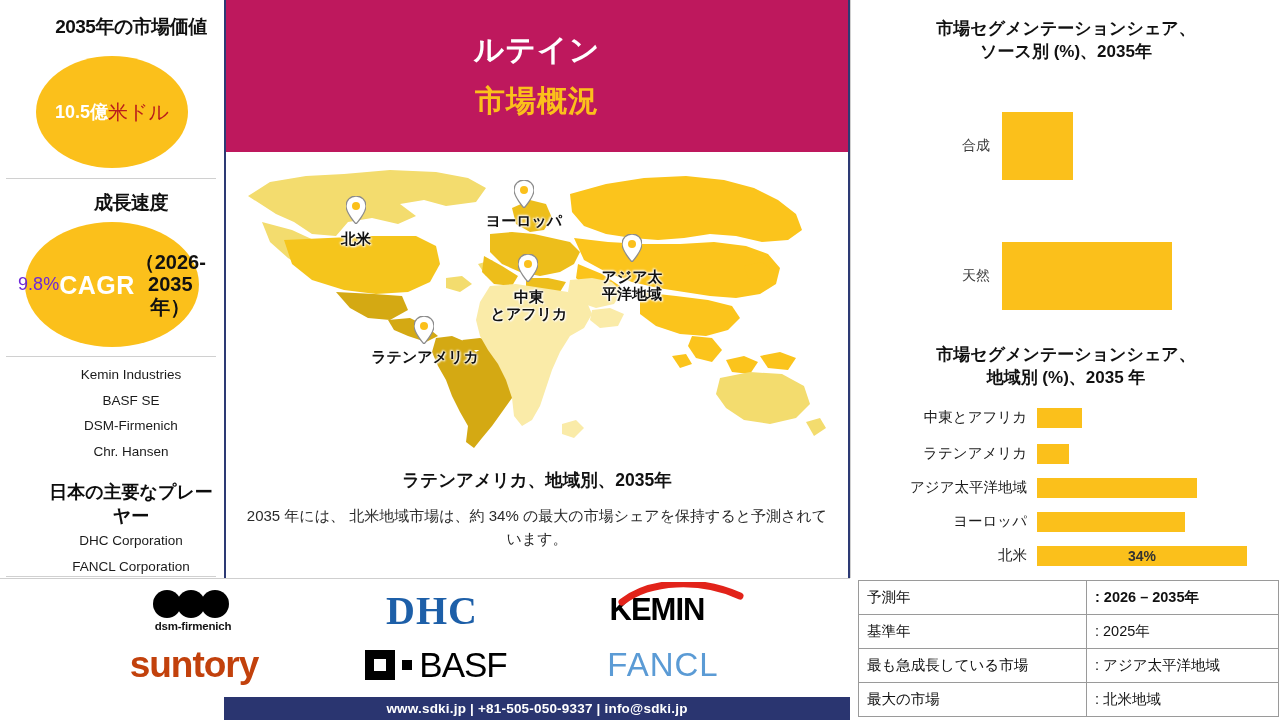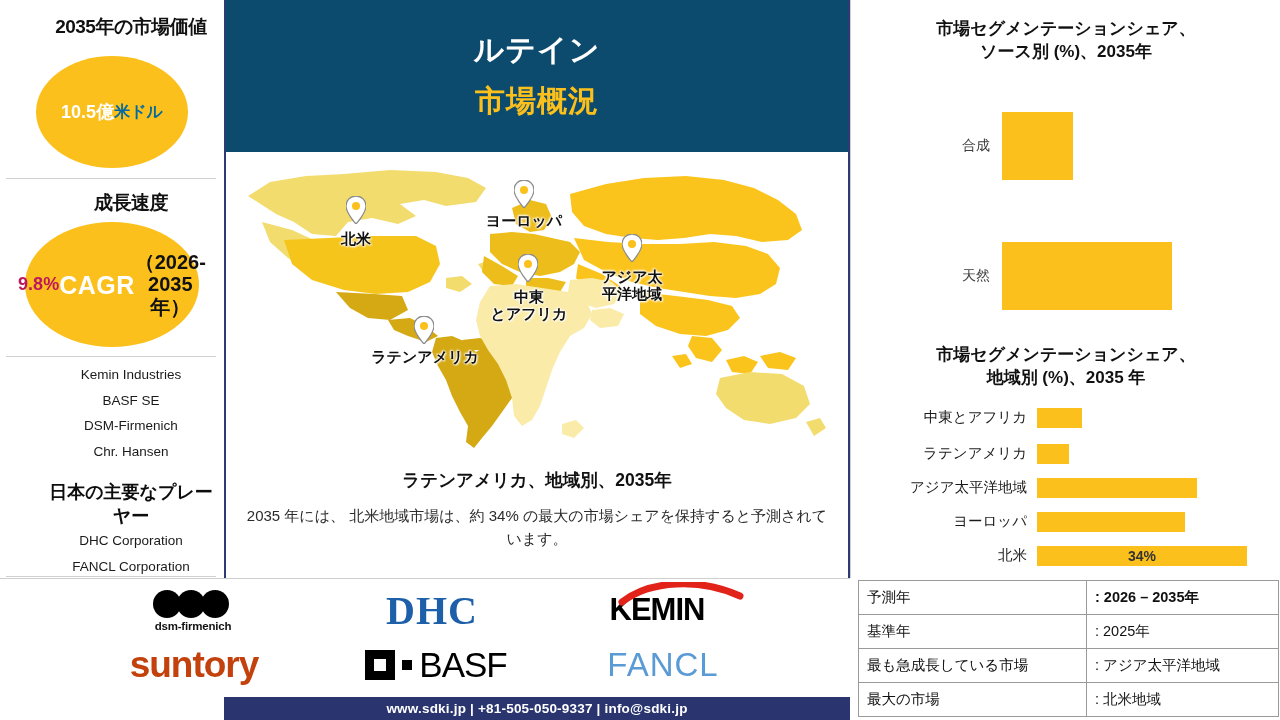--- a/index.html
+++ b/index.html
@@ -24,42 +24,42 @@
   .lbl-head {
     text-align: center; font-weight: bold; color: #111;
     font-size: 19px; letter-spacing: -0.5px;
   }
   .oval {
     position: absolute; background: #FBC01B; border-radius: 50%;
     display: flex; align-items: center;
     justify-content: center; text-align: center; line-height: 1.12;
   }
   .oval .l1 { color: #fff; font-size: 18px; font-weight: 600; }
-  .oval .l2 { color: #0369a1; font-size: 16px; font-weight: 700; }
-  .oval .c1 { color: #be185d; font-size: 18px; font-weight: bold; }
+  .oval .l2 { color: #b91c1c; font-size: 20px; font-weight: 400; }
+  .oval .c1 { color: #6d28d9; font-size: 18px; font-weight: normal; }
   .oval .c2 { color: #fff; font-size: 25px; font-weight: bold; letter-spacing: .5px;}
   .oval .c3 { color: #111; font-size: 20px; font-weight: bold; }
   .player-line {
     text-align: center; font-size: 13.5px; color: #1a1a1a;
     line-height: 1.9; font-family: "Liberation Sans", sans-serif;
   }
   .players-head {
     text-align: center; font-weight: bold; font-size: 18px; color: #0d0d0d;
   }
 
   
   #center-col {
     position: absolute; left: 224px; top: 0; width: 626px; height: 697px;
     border-left: 2px solid #2d3a74; border-right: 2px solid #2d3a74;
     border-bottom: 2px solid #2d3a74;
     background: #fff;
   }
   #title-band {
     position: absolute; left: 0; top: 0; width: 622px; height: 152px;
-    background: #0c4a6e; display: flex; flex-direction: column;
+    background: #be185d; display: flex; flex-direction: column;
     align-items: center; justify-content: center; gap: 10px;
   }
   #title-main { color: #fff; font-size: 30px; font-weight: bold; letter-spacing: 1px; }
   #title-sub  { color: #FBC01B; font-size: 30px; font-weight: bold; letter-spacing: 1px; }
 
   #map-wrap {
     position: absolute; left: 0; top: 160px; width: 622px; height: 300px;
   }
   #map-svg { position: absolute; left: 14px; top: 0; }
 

